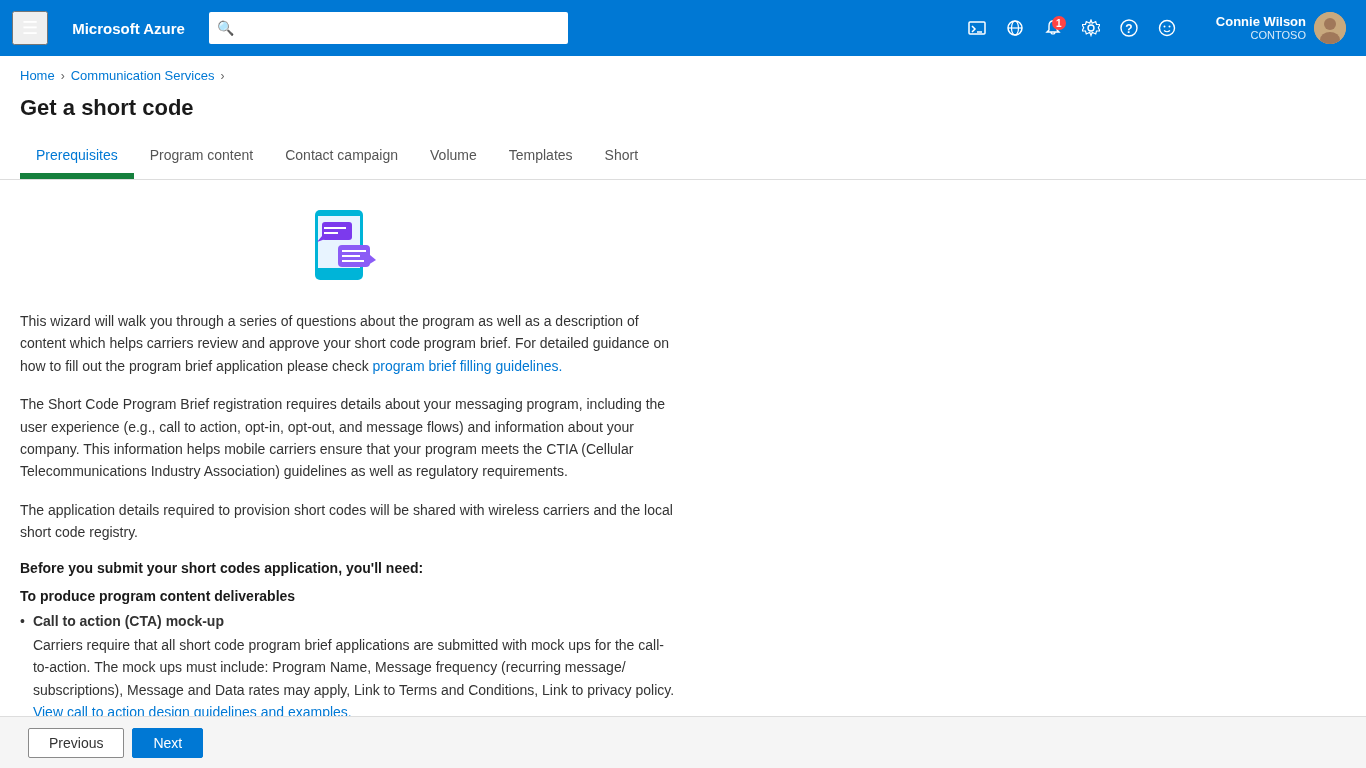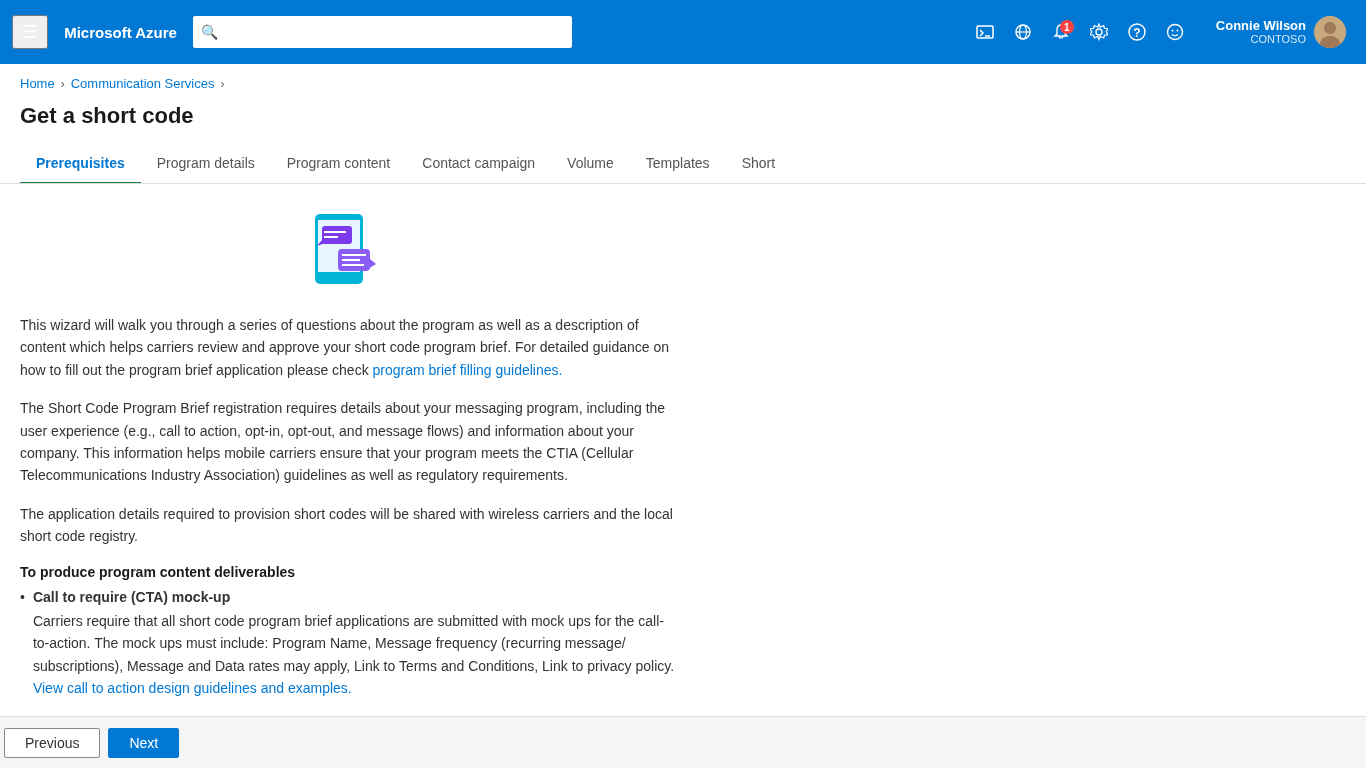--- a/index.html
+++ b/index.html
@@ -3,23 +3,23 @@
   <meta charset="utf-8">
   <style>
     * { box-sizing: border-box; margin: 0; padding: 0; }
     body { font-family: 'Segoe UI', Arial, sans-serif; font-size: 14px; color: #333; background: #f0f0f0; }
 
     
     .topnav {
       display: flex;
       align-items: center;
       background: #0078d4;
-      height: 64px;
+      height: 56px;
       padding: 0 12px;
-      gap: 16px;
+      gap: 24px;
     }
     .topnav-hamburger {
       color: white;
       font-size: 18px;
       cursor: pointer;
       padding: 4px 8px;
     }
     .topnav-logo {
       color: white;
       font-size: 15px;
@@ -150,22 +150,22 @@
     .tab-item {
       padding: 10px 16px;
       font-size: 14px;
       color: #555;
       cursor: pointer;
       border-bottom: 2px solid transparent;
       white-space: nowrap;
     }
     .tab-item.active {
       color: #0078d4;
-      border-bottom: 1px solid #15803d;
-      font-weight: 700;
+      border-bottom: 6px solid #15803d;
+      font-weight: 400;
     }
 
     
     .content-area {
       padding: 20px 20px 80px 20px;
       max-width: 700px;
     }
 
     
     .illustration {
@@ -223,21 +223,21 @@
     
     .bottom-bar {
       position: fixed;
       bottom: 0;
       left: 0;
       width: 100%;
       background: #f5f5f5;
       border-top: 1px solid #ddd;
       display: flex;
       align-items: center;
-      padding: 10px 4px;
+      padding: 10px 28px;
       gap: 8px;
       height: 52px;
     }
     .btn-prev {
       padding: 6px 20px;
       background: white;
       border: 1px solid #8a8a8a;
       color: #333;
       font-size: 14px;
       cursor: pointer;
@@ -328,21 +328,20 @@
     <a class="breadcrumb-link">Home</a>
     <span class="breadcrumb-sep">›</span>
     <a class="breadcrumb-current">Communication Services</a>
     <span class="breadcrumb-sep">›</span>
   </div>
 
   <h1 class="page-title">Get a short code</h1>
 
   <div class="tabs-bar">
     <div class="tab-item active">Prerequisites</div>
-    <div class="tab-item">Program details</div>
     <div class="tab-item">Program content</div>
     <div class="tab-item">Contact campaign</div>
     <div class="tab-item">Volume</div>
     <div class="tab-item">Templates</div>
     <div class="tab-item">Short</div>
   </div>
 
   <div class="content-area">
 
     <div class="illustration">
@@ -366,28 +365,29 @@
     </div>
 
     <p class="content-text">
       <span>This wizard will walk you through a series of questions about the program as well as a description of content which helps carriers review and approve your short code program brief. For detailed guidance on how to fill out the program brief application please check </span><a class="content-link">program brief filling guidelines.</a>
     </p>
 
     <p class="content-text">The Short Code Program Brief registration requires details about your messaging program, including the user experience (e.g., call to action, opt-in, opt-out, and message flows) and information about your company. This information helps mobile carriers ensure that your program meets the CTIA (Cellular Telecommunications Industry Association) guidelines as well as regulatory requirements.</p>
 
     <p class="content-text">The application details required to provision short codes will be shared with wireless carriers and the local short code registry.</p>
 
+    <p class="section-heading">Before you submit your short codes application, you'll need:</p>
 
     <p class="subsection-heading">To produce program content deliverables</p>
 
     <ul class="bullet-list">
       <li>
         <span class="bullet-dot">•</span>
         <div class="bullet-content">
-          <span class="bullet-title">Call to require (CTA) mock-up</span>
+          <span class="bullet-title">Call to action (CTA) mock-up</span>
           <p class="bullet-desc">
             <span>Carriers require that all short code program brief applications are submitted with mock ups for the call-to-action. The mock ups must include: Program Name, Message frequency (recurring message/ subscriptions), Message and Data rates may apply, Link to Terms and Conditions, Link to privacy policy. </span><a class="content-link">View call to action design guidelines and examples.</a>
           </p>
         </div>
       </li>
       <li>
         <span class="bullet-dot">•</span>
         <div class="bullet-content">
           <span class="bullet-title">Privacy policy and Terms and Conditions</span>
           <p class="bullet-desc">Message Senders are required to maintain a privacy policy and terms and conditions that are specific to all short code programs and make it accessible to customers from the initial call-to-action. A statement that information gathered in the SMS campaign will not be shared with Third</p>

